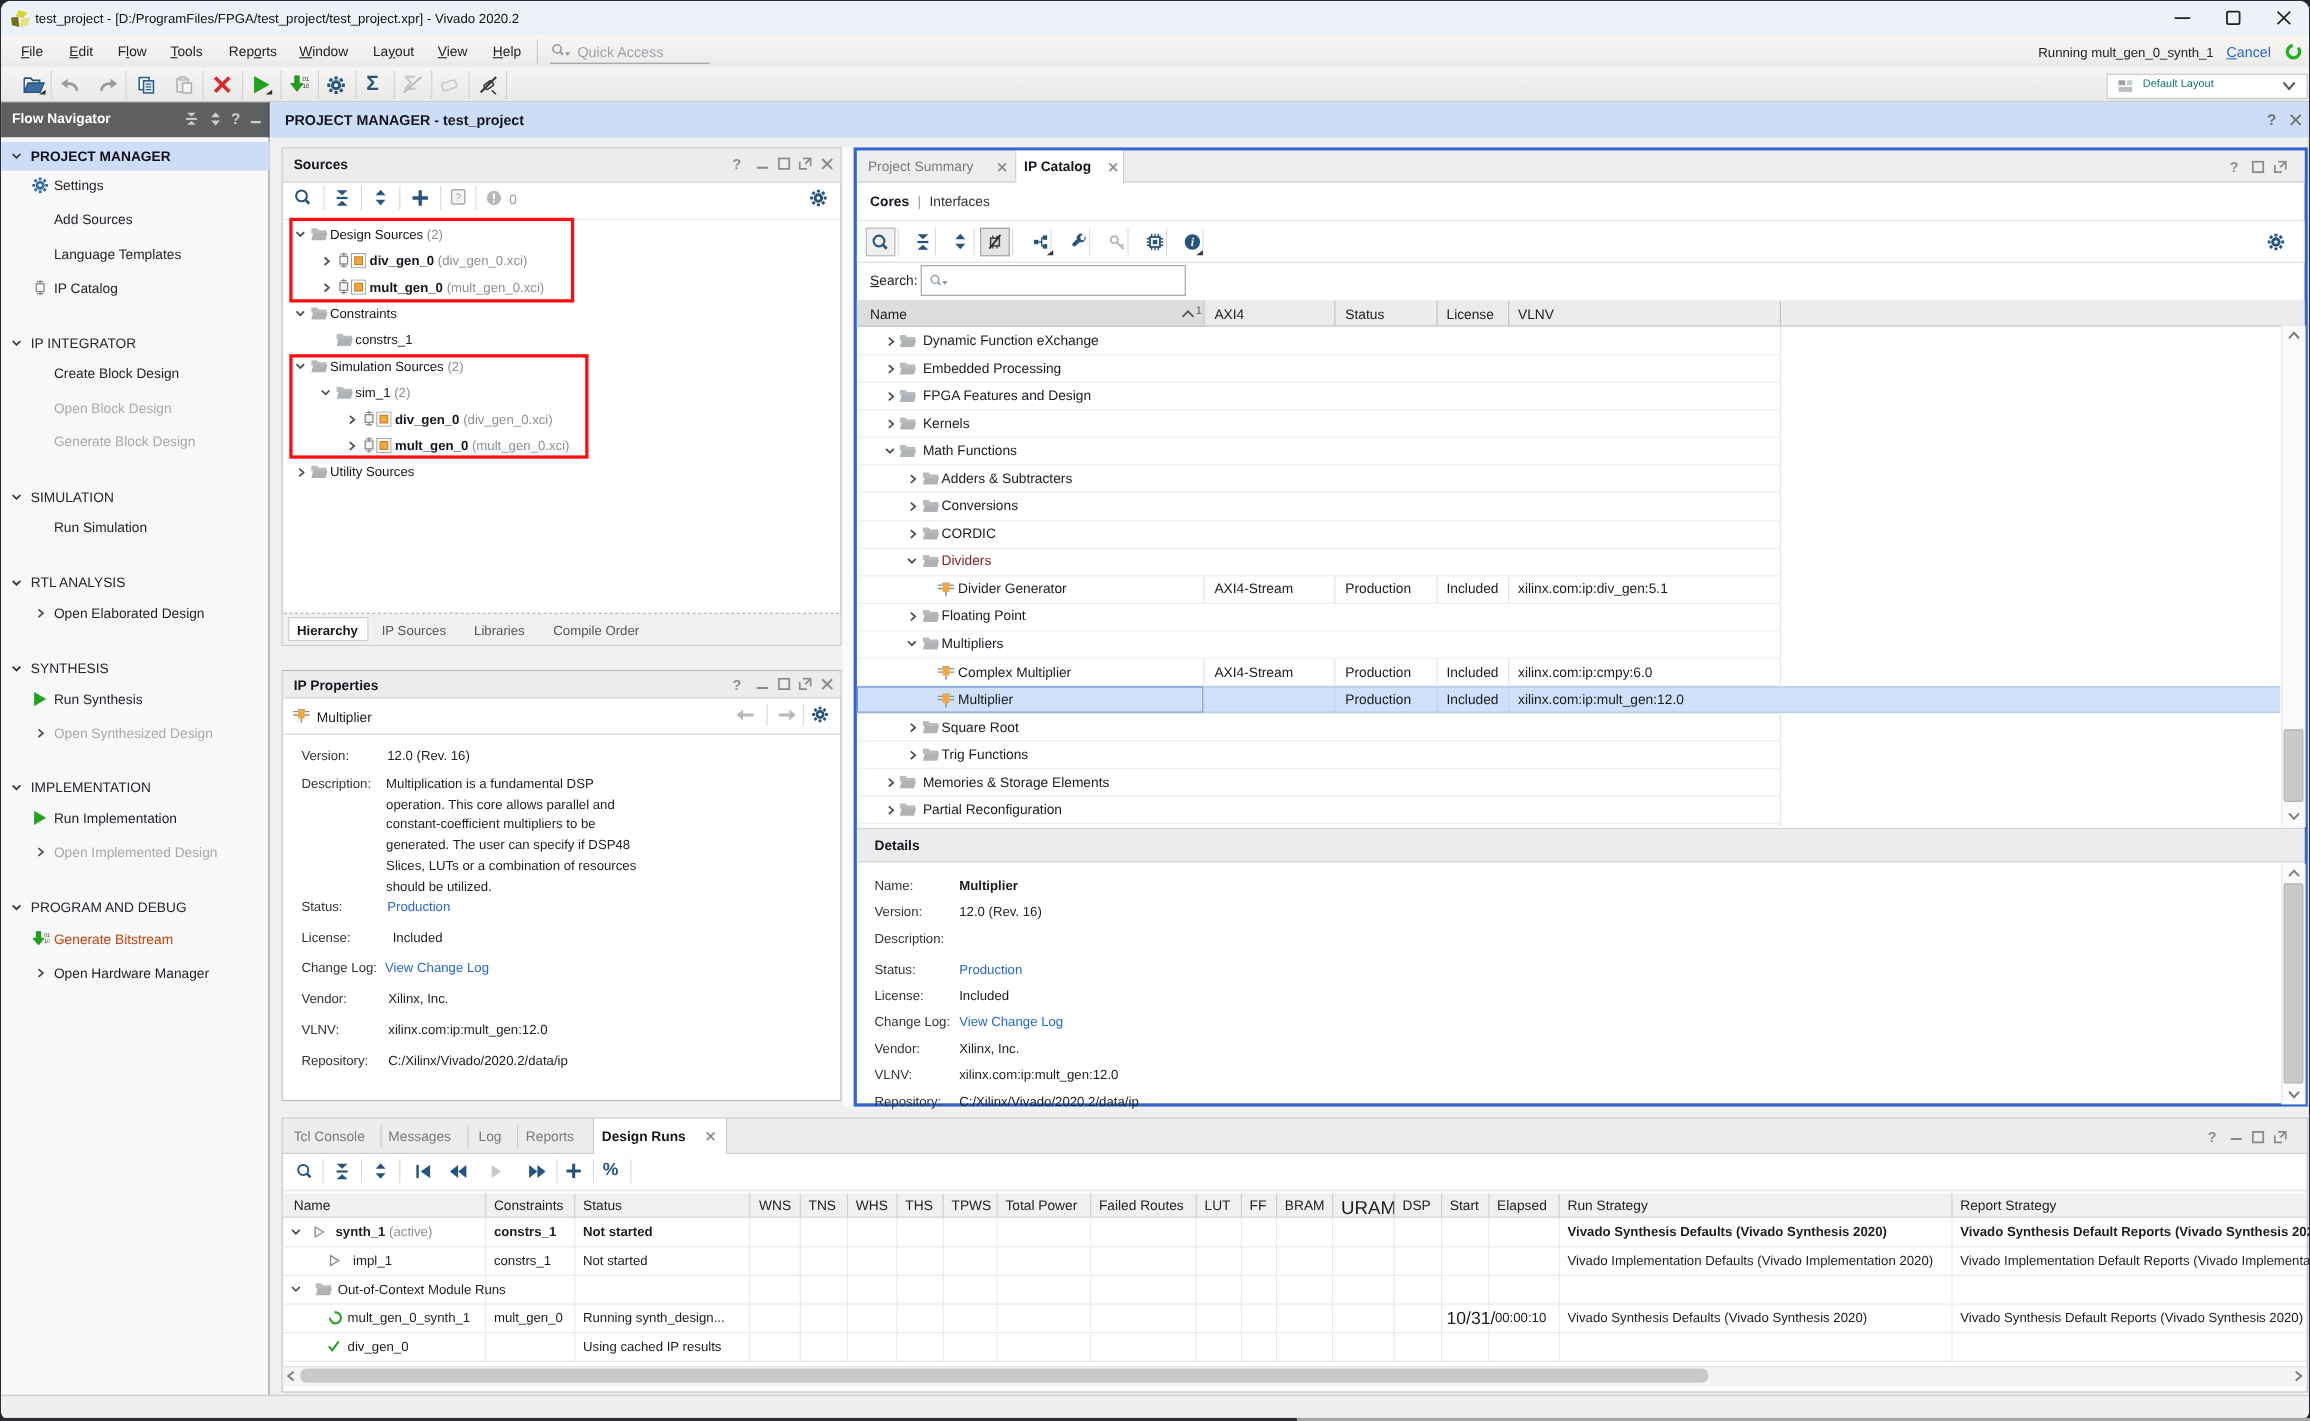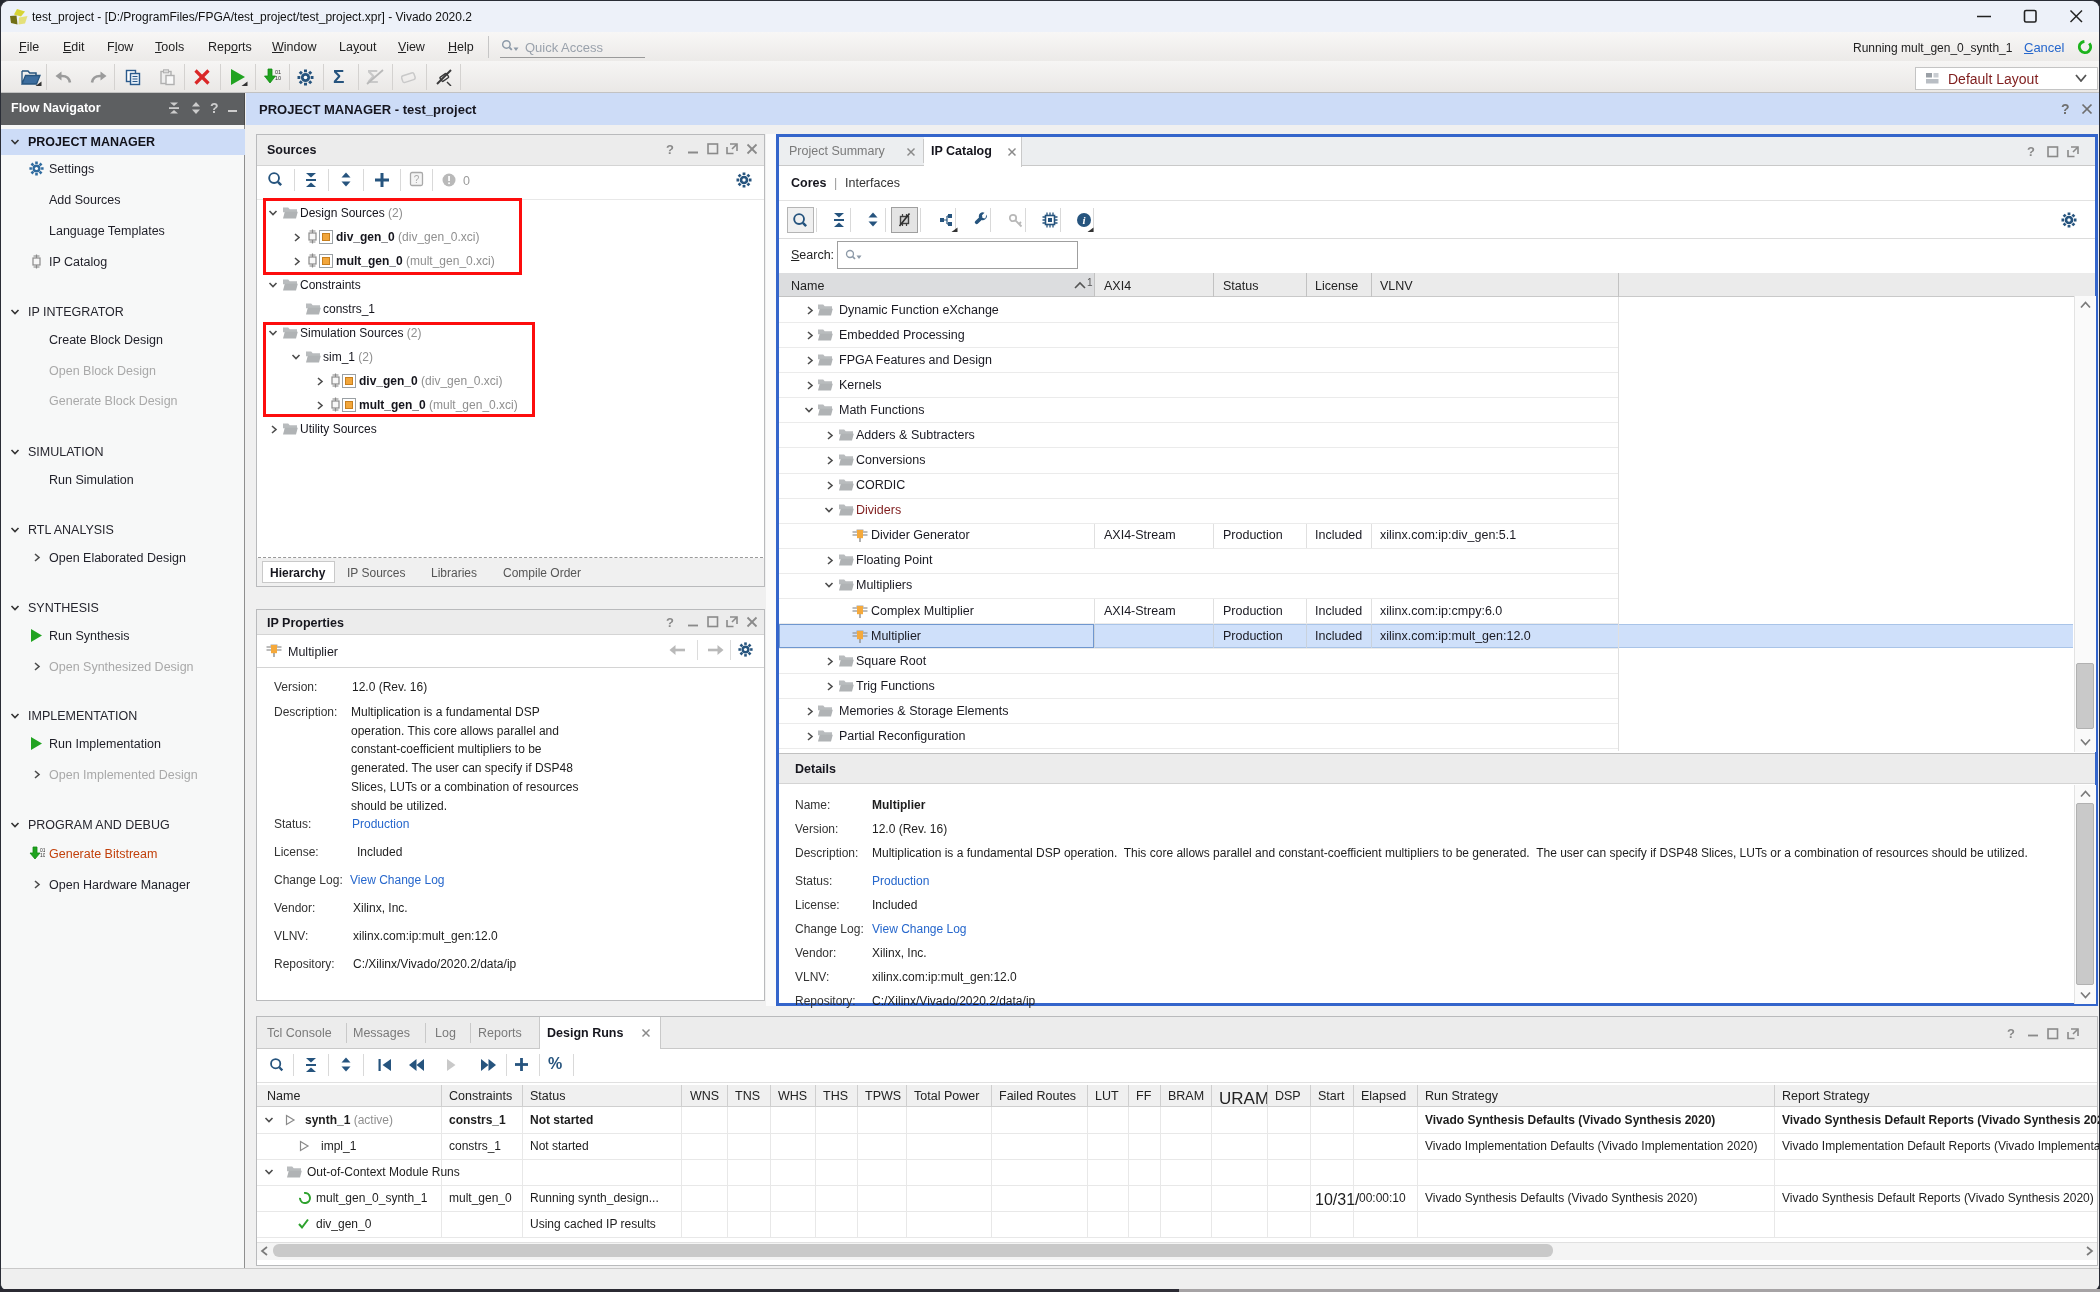--- a/index.html
+++ b/index.html
@@ -133,21 +133,21 @@
       <rect x="5" y="7" width="8" height="5" rx="1" fill="none" stroke="#3a3a3a" stroke-width="1.4" transform="rotate(-35 9 9)"></rect>
       <line x1="2" y1="16" x2="16" y2="2" stroke="#3a3a3a" stroke-width="2"></line>
       <line x1="12" y1="14" x2="16" y2="18" stroke="#3a3a3a" stroke-width="1.4"></line>
     </svg>
 <div style="position:absolute;left:1914px;top:66px;width:183px;height:23px;background:#fff;border:1px solid #c4c4c4"></div>
 <svg style="position:absolute;left:1924px;top:71px" width="15" height="13">
       <rect x="1" y="1" width="6" height="4.5" fill="#9aa0a6"></rect>
       <rect x="8.5" y="1" width="5" height="4.5" fill="#c9cdd2"></rect>
       <rect x="1" y="7" width="12.5" height="4.5" fill="#b9bec4"></rect>
     </svg>
-<div class="t " style="left:1947px;top:71px;font-size:14px;color:#7f1d1d">Default Layout</div>
+<div class="t " style="left:1947px;top:71px;font-size:10px;color:#0f766e">Default Layout</div>
 <svg style="position:absolute;left:2073px;top:72px" width="13" height="9">
       <polyline points="2,2 7,8 12,2" fill="none" stroke="#555" stroke-width="1.8"></polyline>
     </svg>
 <div style="position:absolute;left:0px;top:92px;width:244px;height:32px;background:#5d5f61"></div>
 <div class="t b" style="left:10px;top:101px;font-size:12.5px;color:#fff">Flow&nbsp;Navigator</div>
 <svg style="position:absolute;left:166px;top:100px" width="14" height="14">
       <rect x="2" y="6.2" width="10" height="1.8" fill="#cdcdcd"></rect>
       <polygon points="3,1.5 11,1.5 7,5 " fill="#cdcdcd"></polygon>
       <polygon points="3,12.5 11,12.5 7,9" fill="#cdcdcd"></polygon>
     </svg>
@@ -835,21 +835,20 @@
       <polyline points="2,2.5 6.5,7.5 11,2.5" fill="none" stroke="#7a7a7a" stroke-width="1.7"></polyline>
     </svg>
 <div style="position:absolute;left:778px;top:752px;width:1316px;height:1px;background:#c0c0c0"></div>
 <div style="position:absolute;left:778px;top:753px;width:1316px;height:30px;background:#ececec;border-bottom:1px solid #d4d4d4"></div>
 <div class="t b" style="left:794px;top:762px;font-size:12.5px;color:#16161e">Details</div>
 <div class="t " style="left:794px;top:798px;font-size:12px;color:#333">Name:</div>
     <div class="t " style="left:871px;top:798px;font-size:12px;font-weight:bold;">Multiplier</div>
 <div class="t " style="left:794px;top:822px;font-size:12px;color:#333">Version:</div>
     <div class="t " style="left:871px;top:822px;font-size:12px;">12.0 (Rev. 16)</div>
 <div class="t " style="left:794px;top:846px;font-size:12px;color:#333">Description:</div>
-    <div class="t " style="left:871px;top:846px;font-size:12px;">Multiplication is a fundamental DSP operation.&nbsp; This core allows parallel and constant-coefficient multipliers to be generated.&nbsp; The user can specify if DSP48 Slices, LUTs or a combination of resources should be utilized.</div>
 <div class="t " style="left:794px;top:874px;font-size:12px;color:#333">Status:</div>
     <div class="t lnk" style="left:871px;top:874px;font-size:12px;">Production</div>
 <div class="t " style="left:794px;top:898px;font-size:12px;color:#333">License:</div>
     <div class="t " style="left:871px;top:898px;font-size:12px;">Included</div>
 <div class="t " style="left:794px;top:922px;font-size:12px;color:#333">Change Log:</div>
     <div class="t lnk" style="left:871px;top:922px;font-size:12px;">View Change Log</div>
 <div class="t " style="left:794px;top:946px;font-size:12px;color:#333">Vendor:</div>
     <div class="t " style="left:871px;top:946px;font-size:12px;">Xilinx, Inc.</div>
 <div class="t " style="left:794px;top:970px;font-size:12px;color:#333">VLNV:</div>
     <div class="t " style="left:871px;top:970px;font-size:12px;">xilinx.com:ip:mult_gen:12.0</div>

